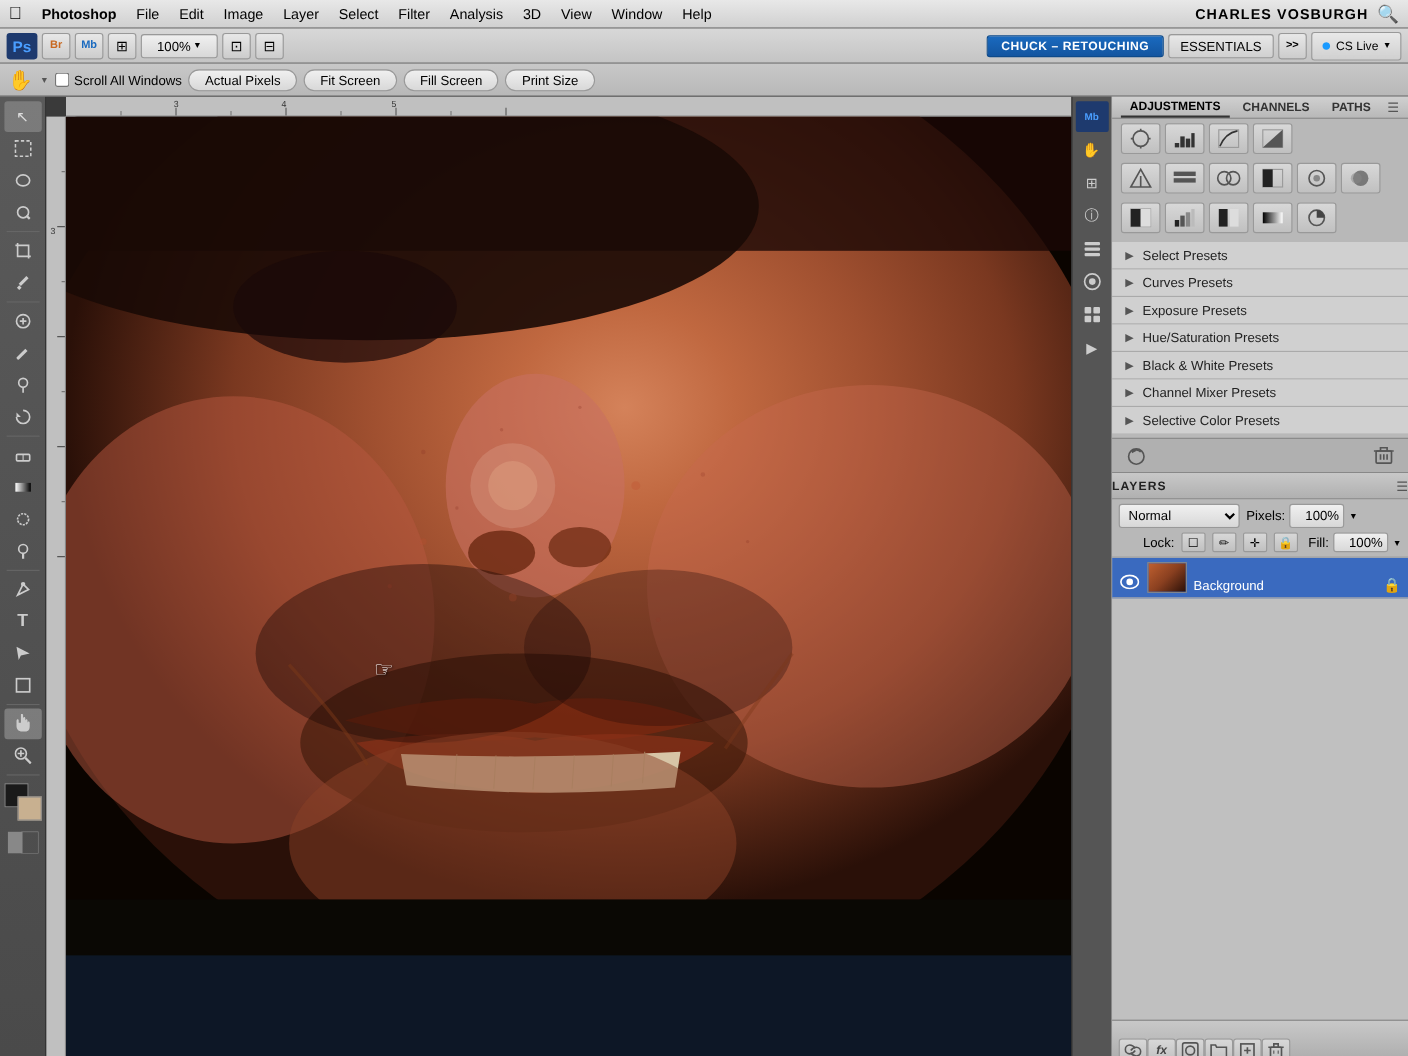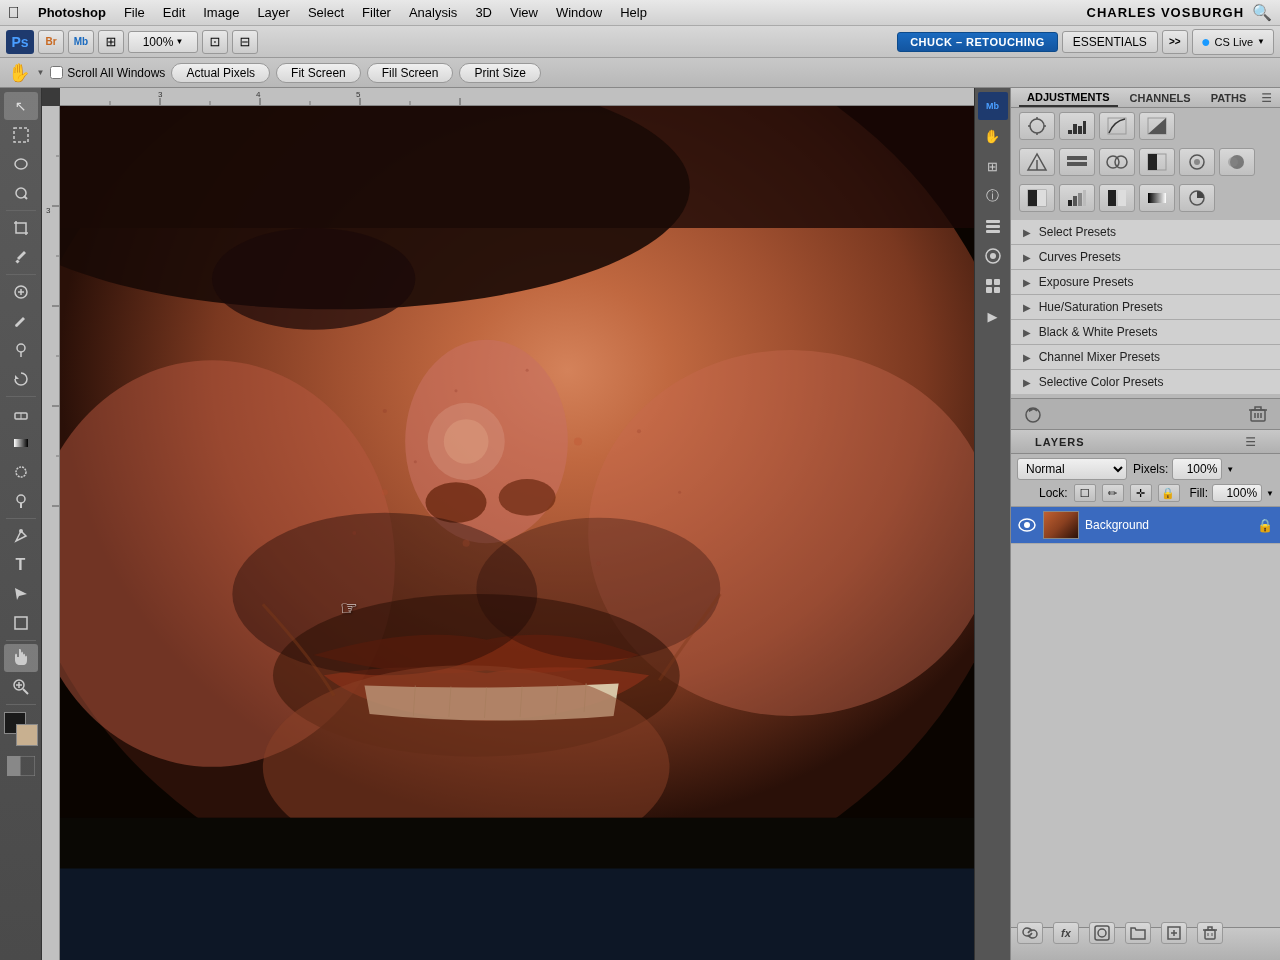--- a/index.html
+++ b/index.html
@@ -313,21 +313,21 @@
       background: #b0b0b0;
       display: flex;
       flex-direction: column;
     }
     .layers-header {
       height: 24px;
       background: linear-gradient(to bottom, #c8c8c8, #b0b0b0);
       border-bottom: 1px solid #888;
       display: flex;
       align-items: center;
-      padding: 0 24px;
+      padding: 0 0;
     }
     .layers-title {
       font-size: 11px;
       font-weight: 700;
       color: #222;
       letter-spacing: 1px;
     }
     .layers-menu { margin-left: auto; font-size: 12px; cursor: pointer; color: #555; }
 
     .layers-controls {
@@ -390,21 +390,21 @@
       background: #c0c0c0;
     }
     .layer-item {
       display: flex;
       align-items: center;
       padding: 4px 6px;
       gap: 6px;
       cursor: pointer;
       border-bottom: 1px solid #aaa;
     }
-    .layer-item.selected { background: #3a6abf; color: #fff; }
+    .layer-item.selected { background: #3a6abf; color: #fff; align-items: flex-end; }
     .layer-visibility {
       width: 20px; height: 20px;
       display: flex; align-items: center; justify-content: center;
       cursor: pointer; font-size: 14px;
     }
     .layer-thumbnail {
       width: 36px; height: 28px;
       border: 1px solid #888;
       background: #888;
       flex-shrink: 0;
@@ -420,23 +420,23 @@
     }
     .layer-item.selected .layer-name { color: #fff; }
     .layer-lock { font-size: 13px; }
     .layer-item.selected .layer-lock { color: #fff; }
 
     .layers-bottom-bar {
       height: 30px;
       background: linear-gradient(to bottom, #c8c8c8, #b0b0b0);
       border-top: 1px solid #888;
       display: flex;
-      align-items: flex-end;
+      align-items: flex-start;
       padding: 16px 6px;
-      gap: 10px;
+      gap: 0;
     }
     .layer-action-btn {
       width: 26px; height: 22px;
       display: flex; align-items: center; justify-content: center;
       cursor: pointer;
       font-size: 14px;
       color: #333;
       background: linear-gradient(to bottom, #d8d8d8, #c0c0c0);
       border: 1px solid #999;
       border-radius: 3px;

